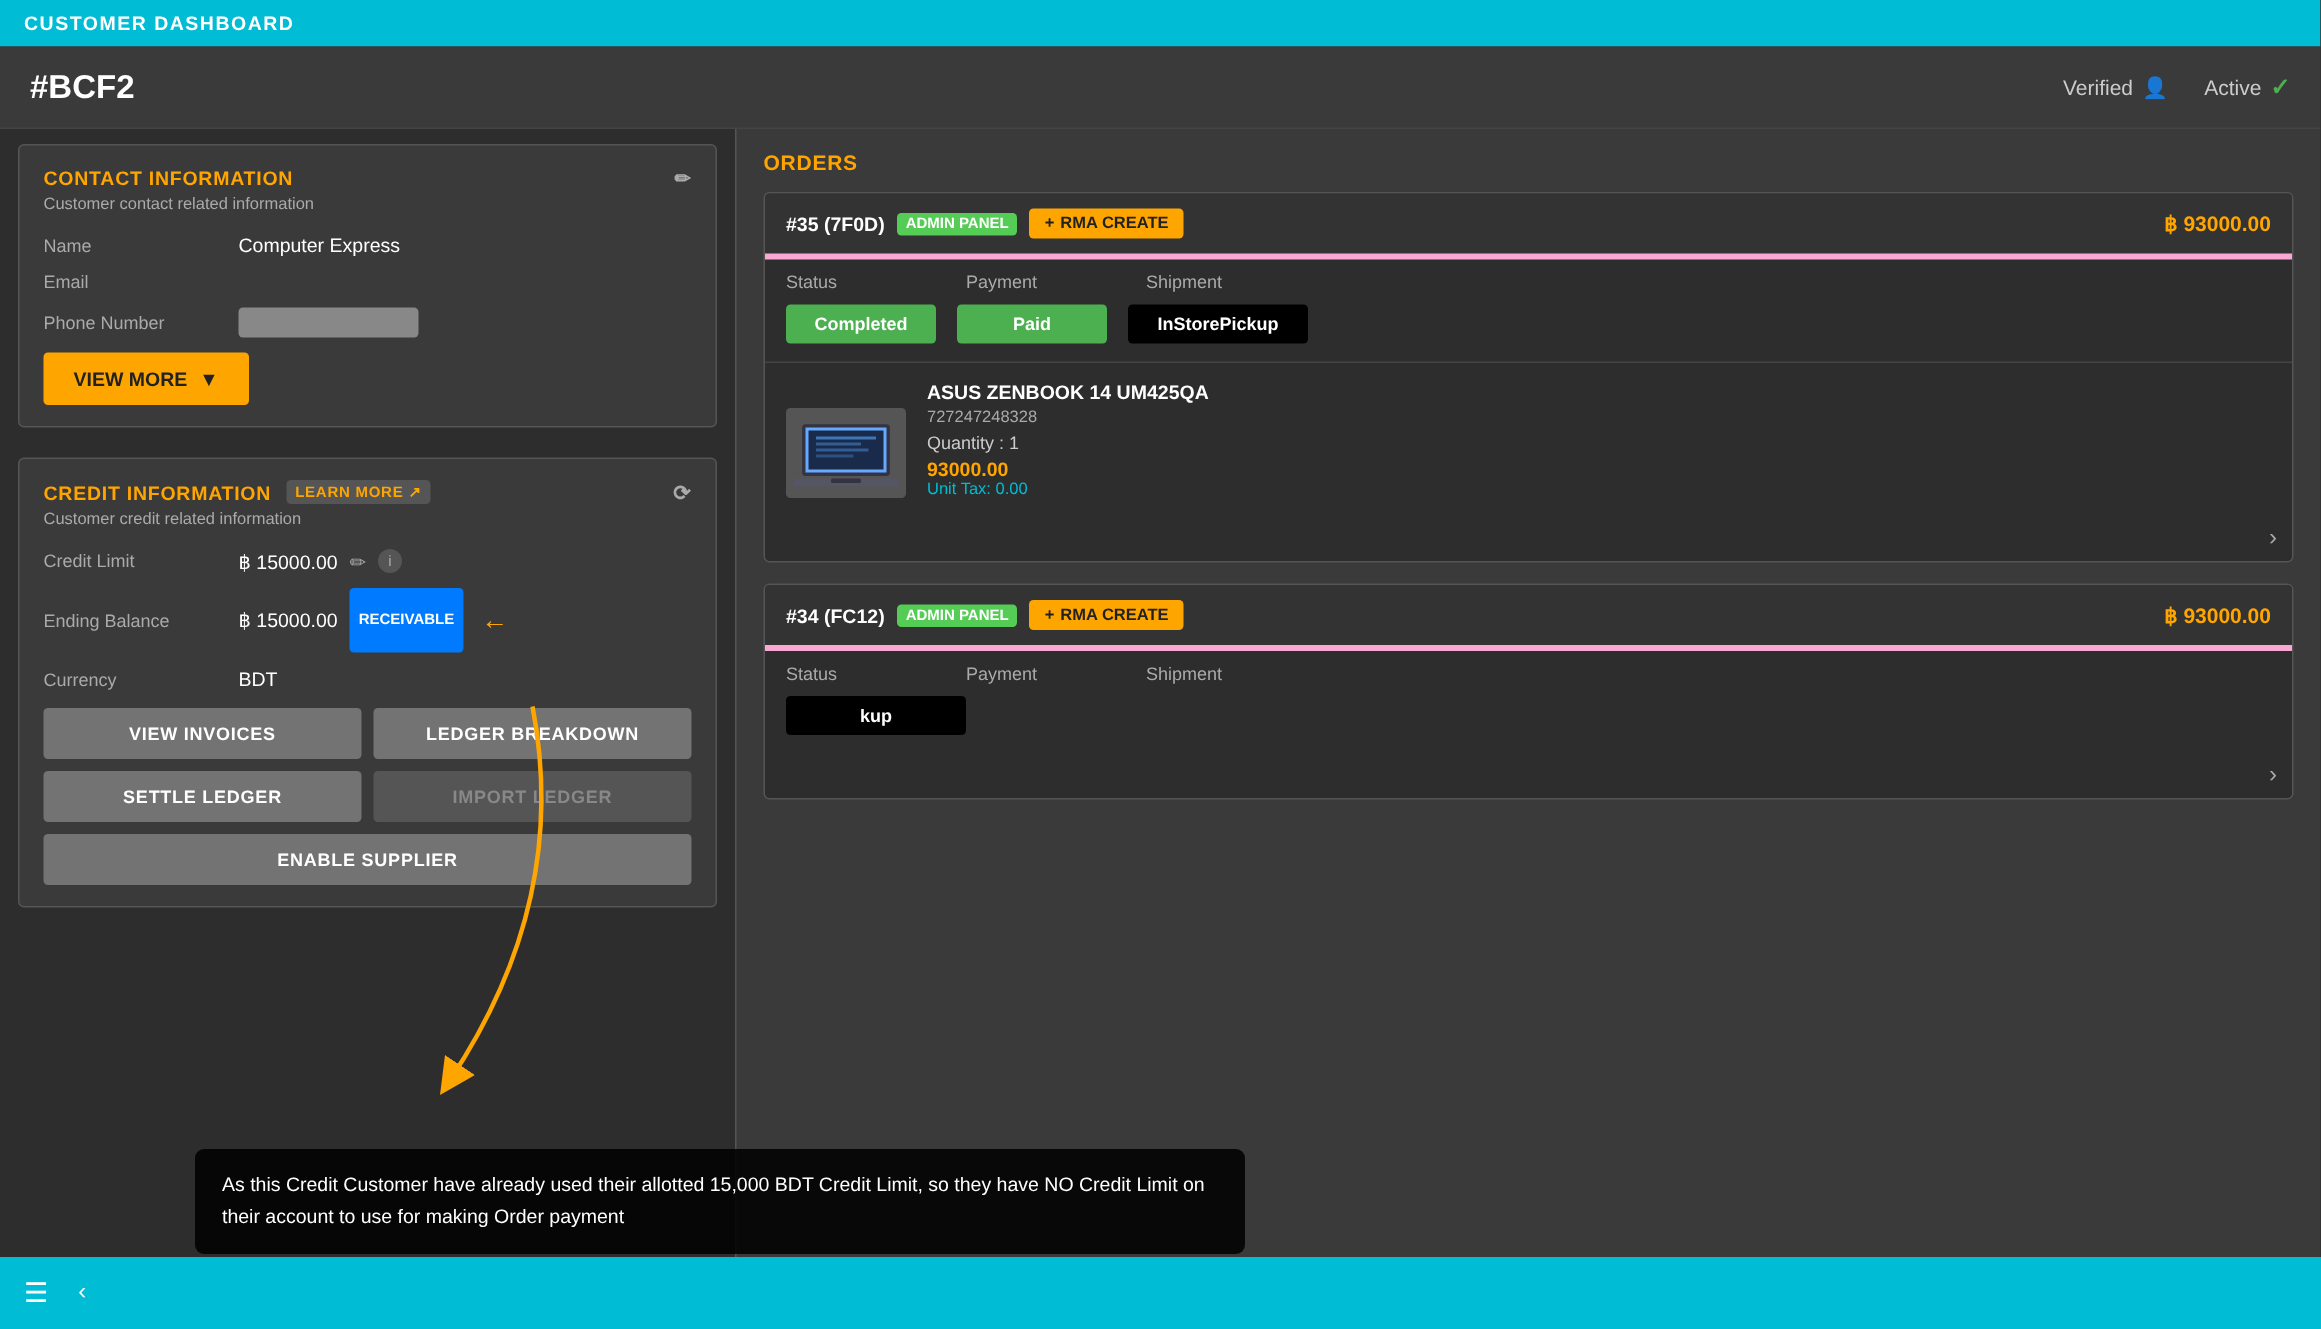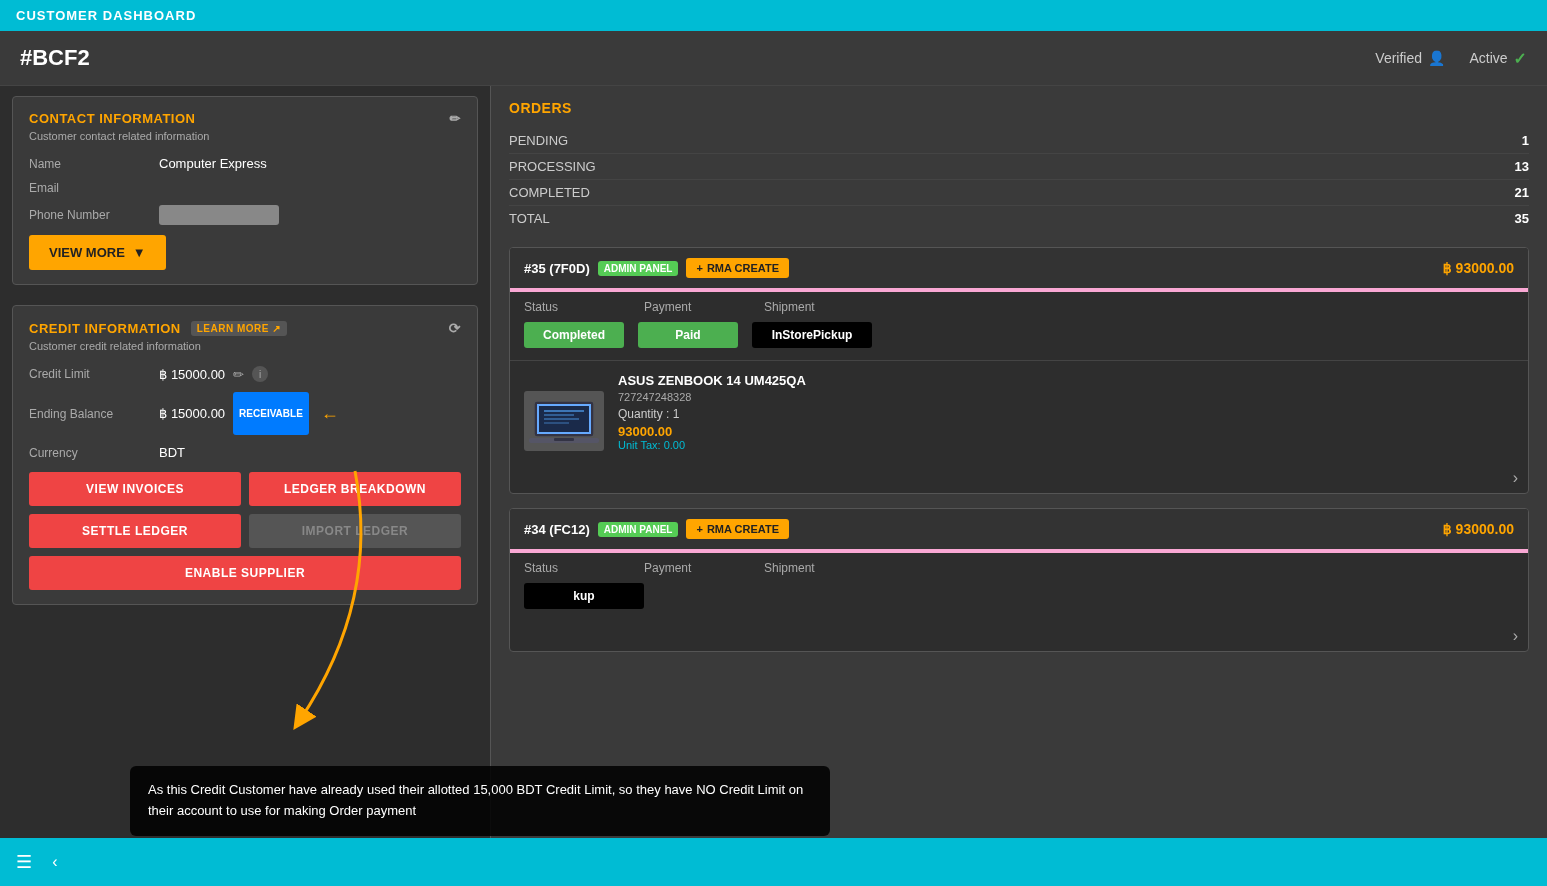--- a/index.html
+++ b/index.html
@@ -132,21 +132,21 @@
     }
 
     
     .btn-grid {
       display: grid;
       grid-template-columns: 1fr 1fr;
       gap: 8px;
       margin-top: 12px;
     }
     .btn-cyan {
-      background: #ef4444;
+      background: #737373;
       color: #fff;
       border: none;
       padding: 10px 8px;
       font-weight: bold;
       cursor: pointer;
       border-radius: 3px;
       font-size: 12px;
       letter-spacing: 0.5px;
     }
     .btn-disabled {
@@ -460,39 +460,20 @@
         </button>
       </div>
     </div>
 
   </div>
 
   <div class="right-panel">
 
     <div class="orders-title">ORDERS</div>
 
-    <div class="orders-stats">
-
-    <div class="stat-row">
-          <span>PENDING</span>
-          <span class="stat-count">1</span>
-        </div>
-        <div class="stat-row">
-          <span>PROCESSING</span>
-          <span class="stat-count">13</span>
-        </div>
-        <div class="stat-row">
-          <span>COMPLETED</span>
-          <span class="stat-count">21</span>
-        </div>
-        <div class="stat-row">
-          <span>TOTAL</span>
-          <span class="stat-count">35</span>
-        </div>
-      </div>
 
     <div class="order-card">
       <div class="order-header">
         <div class="order-header-left">
           <span class="order-id">#35 (7F0D)</span>
           <span class="admin-panel-badge">ADMIN PANEL</span>
           <button class="rma-btn">
             <span>+</span>
             <span>RMA CREATE</span>
           </button>

